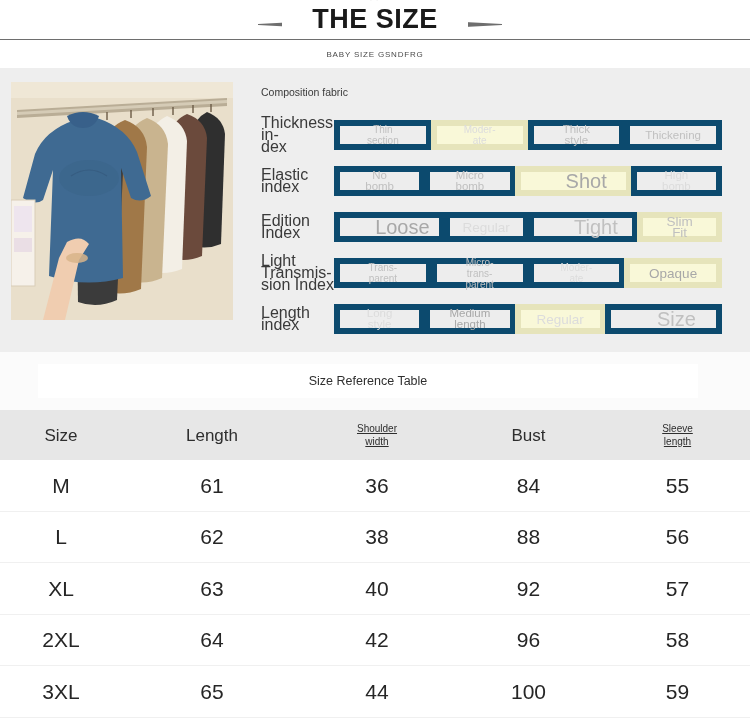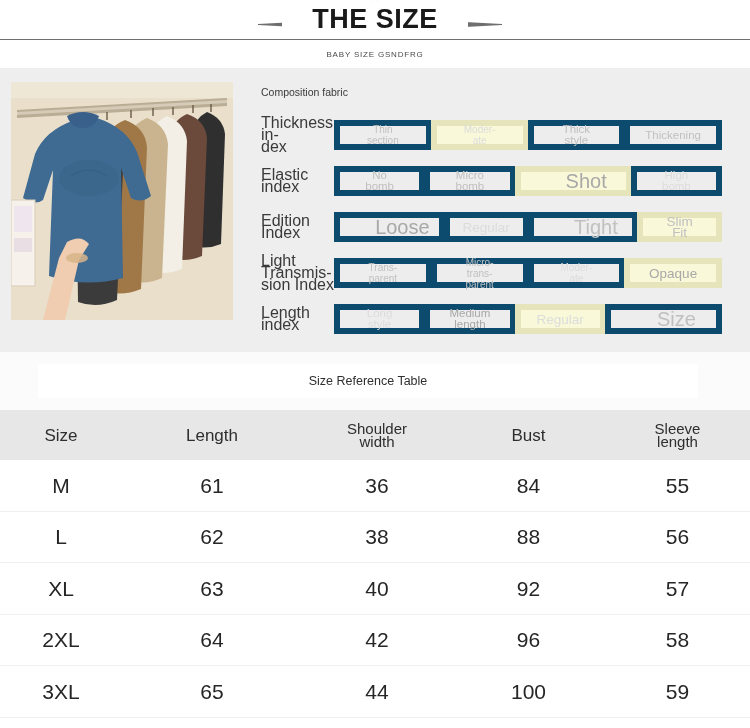--- a/index.html
+++ b/index.html
@@ -107,21 +107,21 @@
   .cell{
     display:flex;align-items:center;justify-content:center;text-align:center;
     line-height:13px;box-sizing:border-box;
   }
   .c0{flex:0 0 122px;}
   .c1{flex:0 0 180px;}
   .c2{flex:0 0 150px;}
   .c3{flex:0 0 153px;}
   .c4{flex:1;}
   .th-big{font-size:17px;color:#2e2e2e;}
-  .th-sm{font-size:15px;color:#2e2e2e;}
+  .th-sm{font-size:10px;color:#2e2e2e;text-decoration:underline;}
   .td{font-size:21px;color:#262626;}
 </style>
 </head>
 <body>
 
 <div class="header">
   <div class="ghost-glyph">··</div>
   <div class="brand">Ten</div>
   <div class="rule"></div>
   <div class="dash left"></div>

